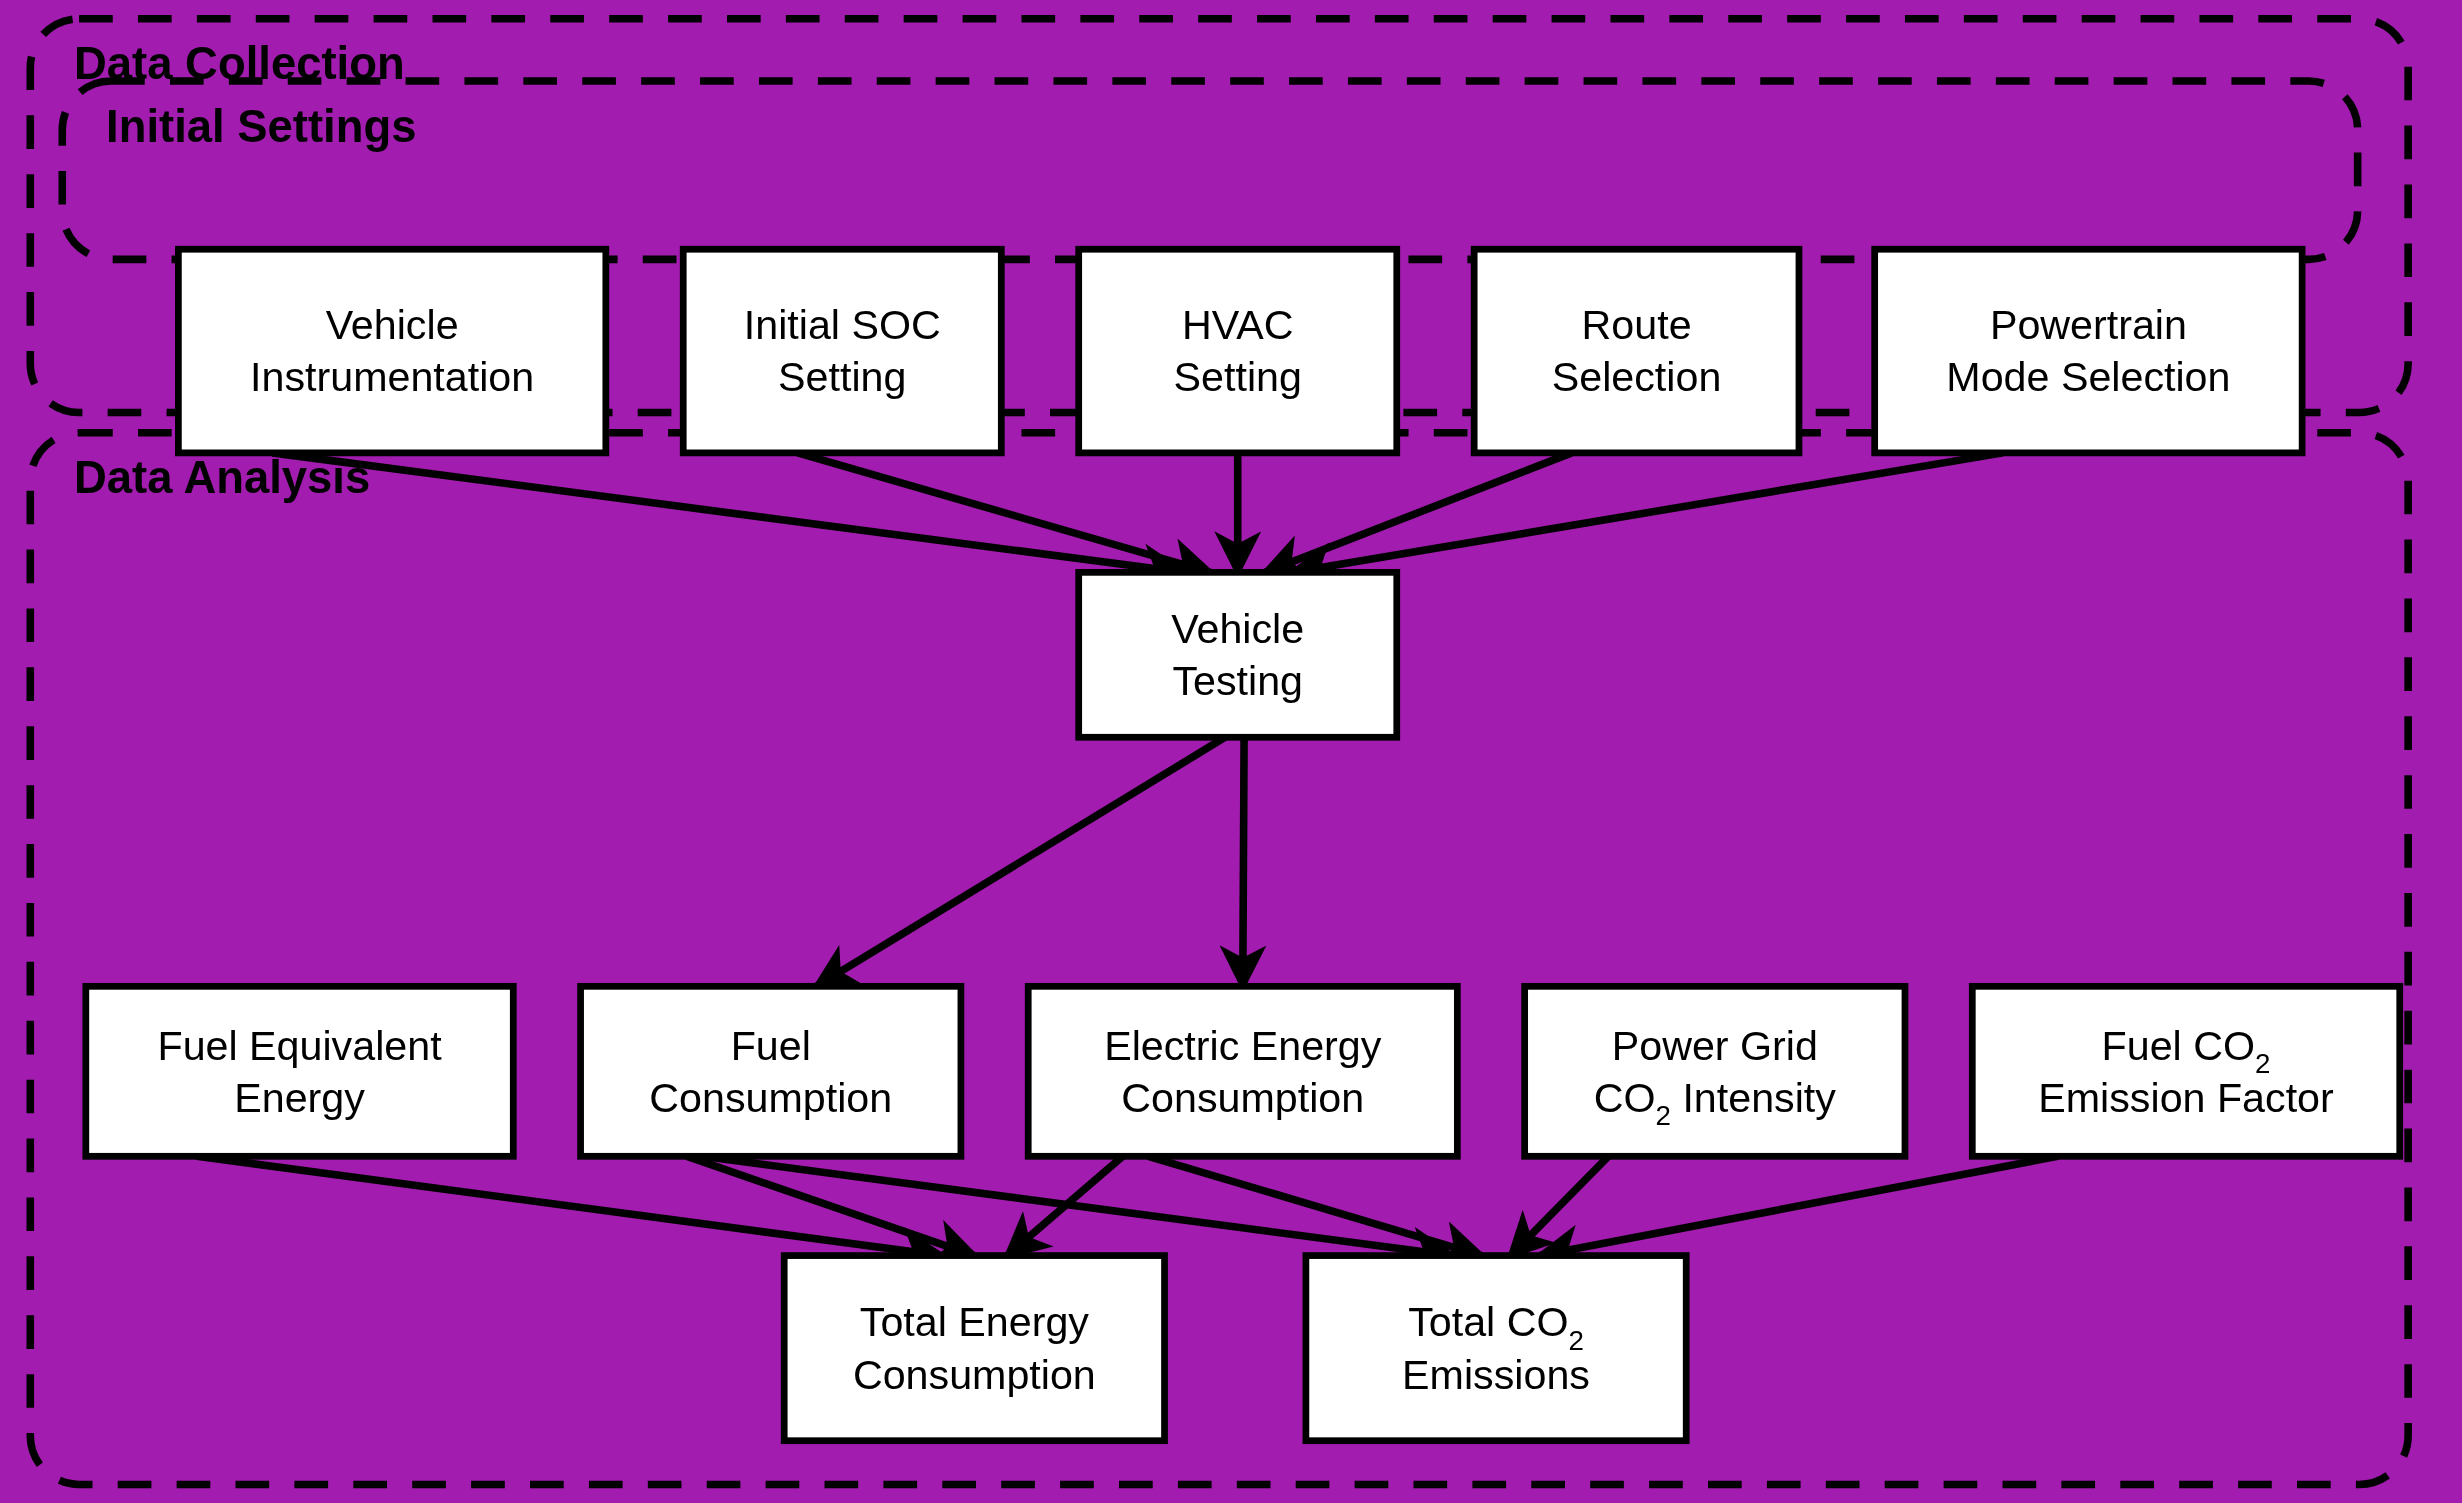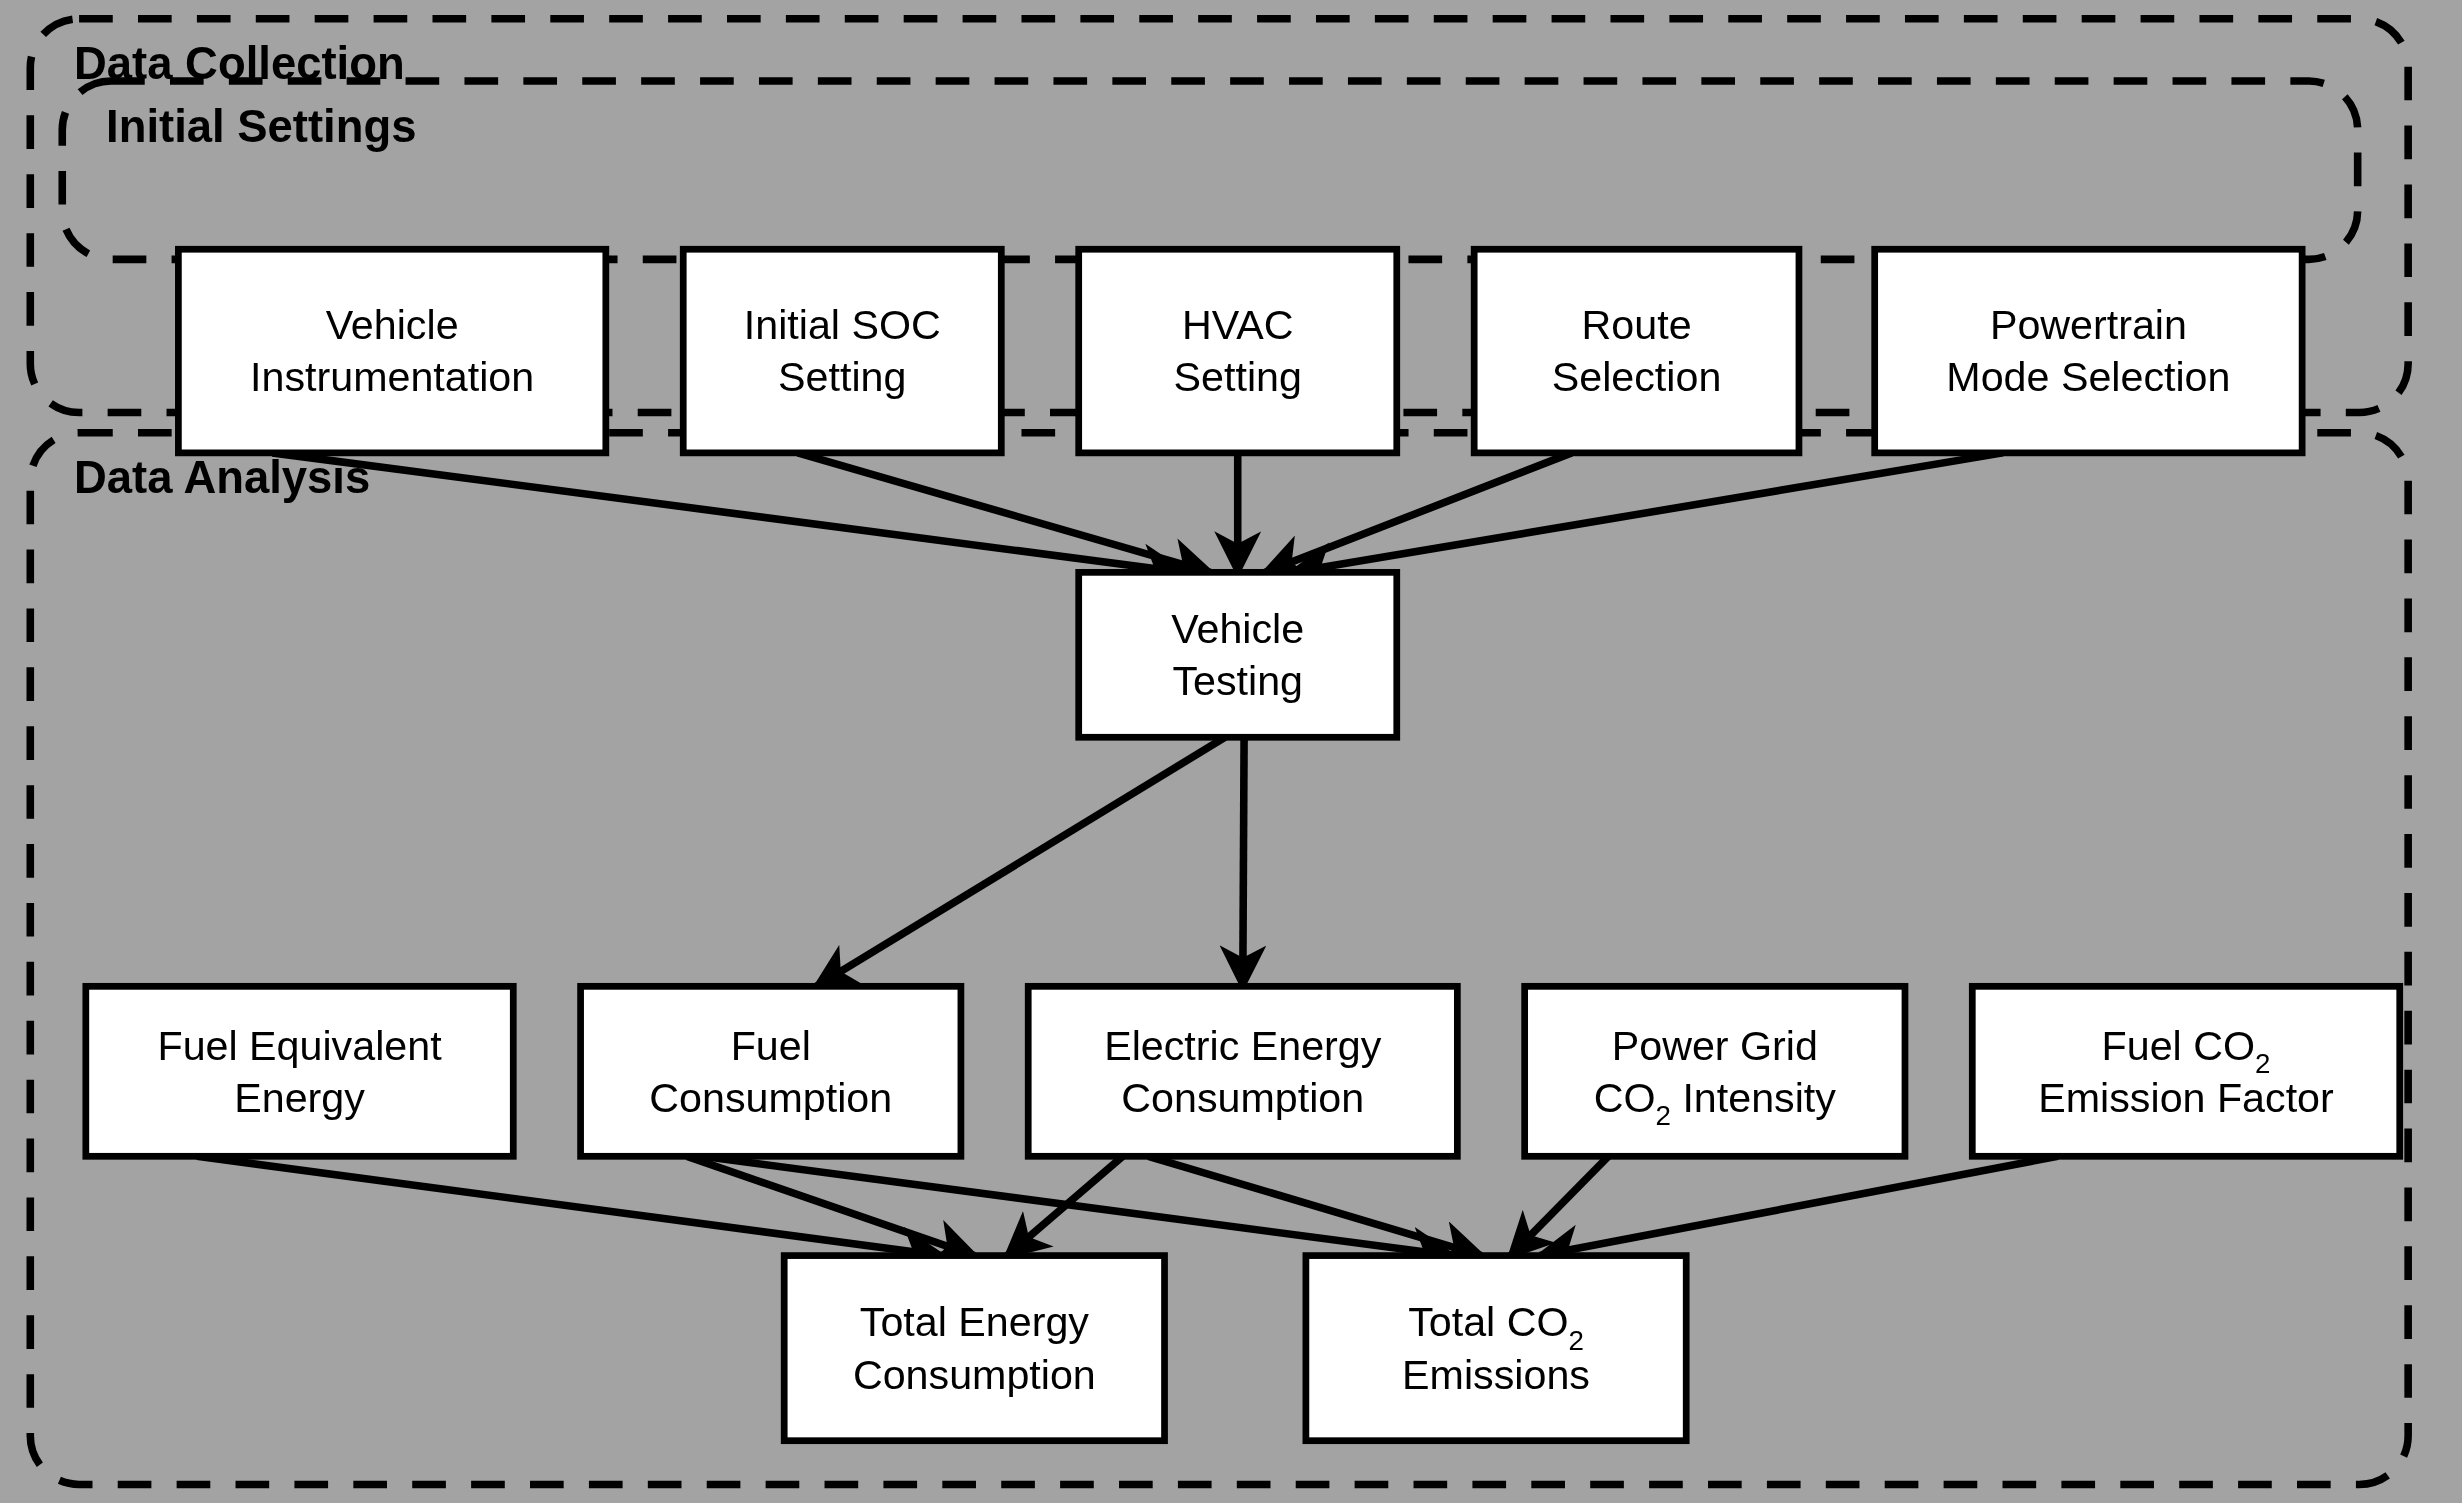--- a/index.html
+++ b/index.html
@@ -1,17 +1,17 @@
 <!DOCTYPE html>
 <html style="font-size:13.5px"><head>
 <meta charset="utf-8">
 <style>
   html,body{margin:0;padding:0;background:#ffffff;}
   body{font-family:"Liberation Sans",sans-serif;}
-  #stage{position:relative;width:2462px;height:1504px;background:#a3a3a3;overflow:hidden;}
+  #stage{position:relative;width:2462px;height:1504px;background:#a21caf;overflow:hidden;}
   svg#diagram{position:absolute;left:0;top:0;width:2462px;height:1504px;}
   .grp-border{fill:none;stroke:#000000;stroke-width:9;stroke-dasharray:40 30;stroke-linecap:butt;}
   .grp-title{font-family:"Liberation Sans",sans-serif;font-size:54px;font-weight:bold;fill:#000000;}
   .node-box{fill:#ffffff;stroke:#000000;stroke-width:8;}
   .node-text{font-family:"Liberation Sans",sans-serif;font-size:49px;fill:#000000;text-anchor:middle;}
   .node-sub{font-size:33px;}
   .edge{stroke:#000000;stroke-width:9;fill:none;}
 </style>
 </head>
 <body>

